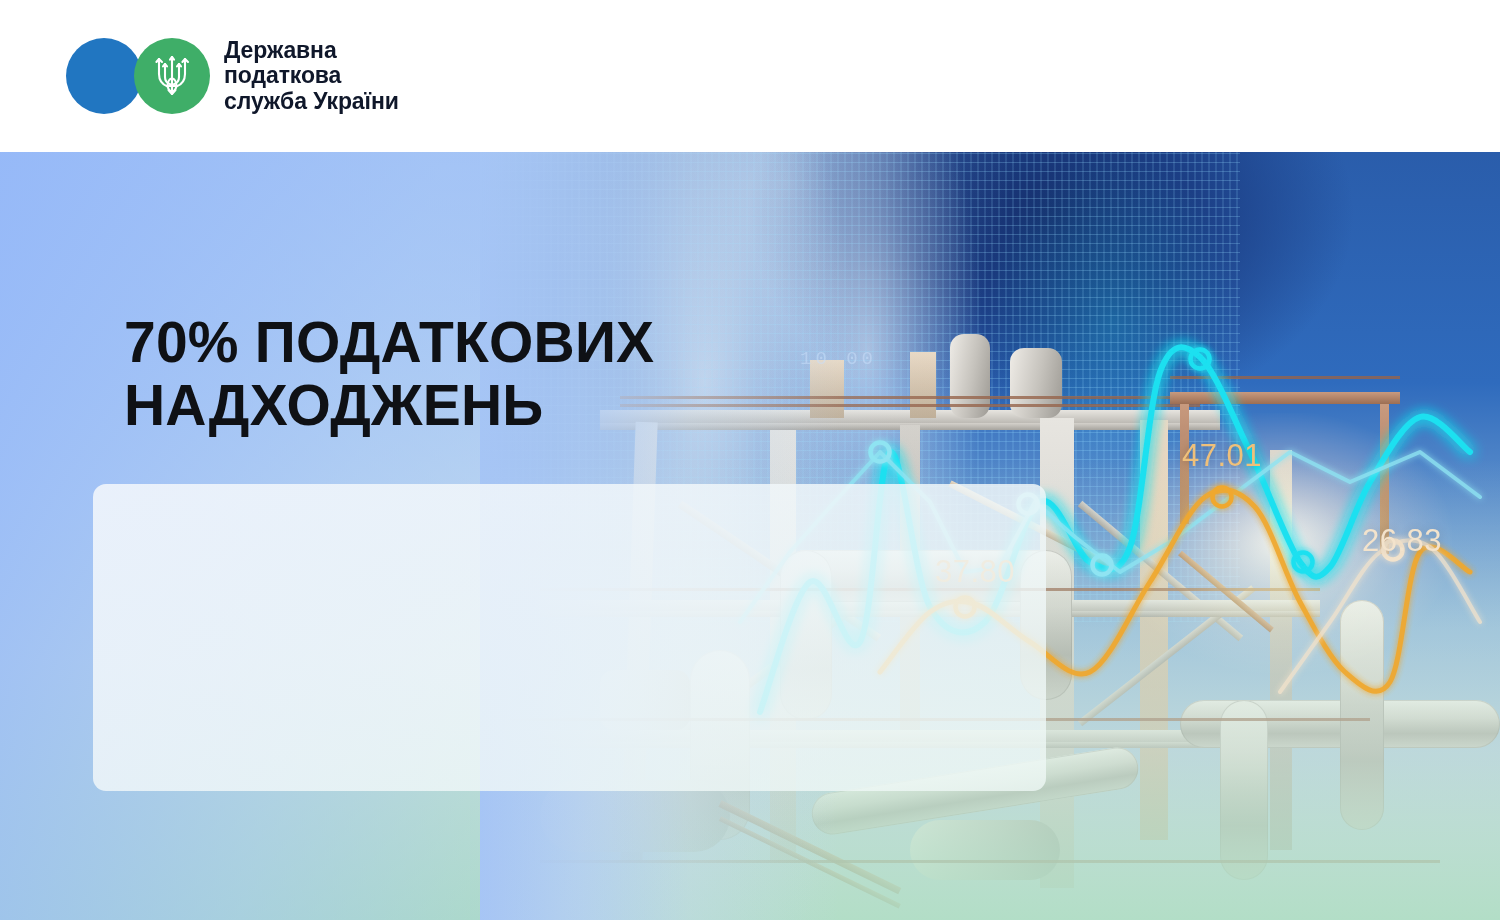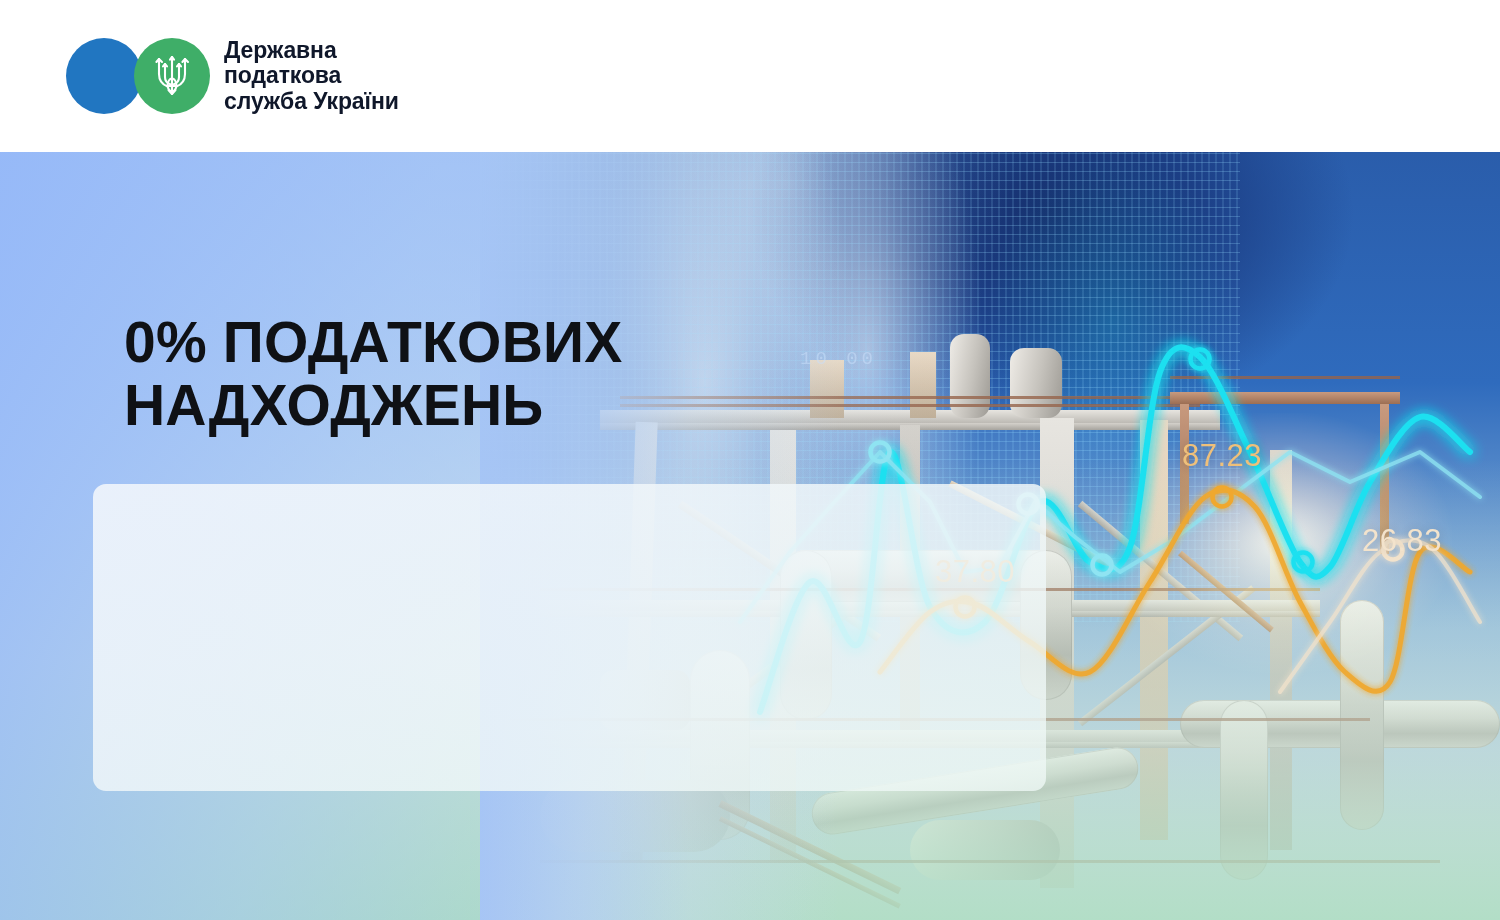--- a/index.html
+++ b/index.html
@@ -237,28 +237,28 @@
             <circle cx="1303" cy="410" r="9.5" fill="none" stroke="#1ee0f0" stroke-width="4.5" filter="url(#glowS)"></circle>
             <circle cx="965" cy="455" r="9.5" fill="none" stroke="#f0a82e" stroke-width="4.5" filter="url(#glowS)"></circle>
             <circle cx="1222" cy="345" r="9.5" fill="none" stroke="#f0a82e" stroke-width="4.5" filter="url(#glowS)"></circle>
             <circle cx="1393" cy="398" r="9.5" fill="none" stroke="#f3e3cc" stroke-width="4.5" filter="url(#glowS)"></circle>
           </g>
       </svg>
 
       <div class="digital-text">10 00</div>
 
       <div class="chart-label gold2" style="left:935px; top:402px;">37.80</div>
-      <div class="chart-label gold" style="left:1182px; top:286px;">87.23</div>
+      <div class="chart-label gold" style="left:1182px; top:286px;">47.01</div>
       <div class="chart-label cream" style="left:1362px; top:343px;margin-top:28px;">26.83</div>
     </div>
   </div>
 
   <div class="subtitle-panel"></div>
 
-  <h1 class="headline">0% ПОДАТКОВИХ
+  <h1 class="headline">70% ПОДАТКОВИХ
 НАДХОДЖЕНЬ</h1>
 
 
   <div class="header-band">
     <div class="logo-wrap">
       <div class="logo-marks">
         <div class="logo-circle blue"></div>
         <div class="logo-circle green"></div>
         <svg class="trident" viewBox="0 0 36 48">
           <g fill="none" stroke="#ffffff" stroke-width="2.1" stroke-linecap="round" stroke-linejoin="round">

